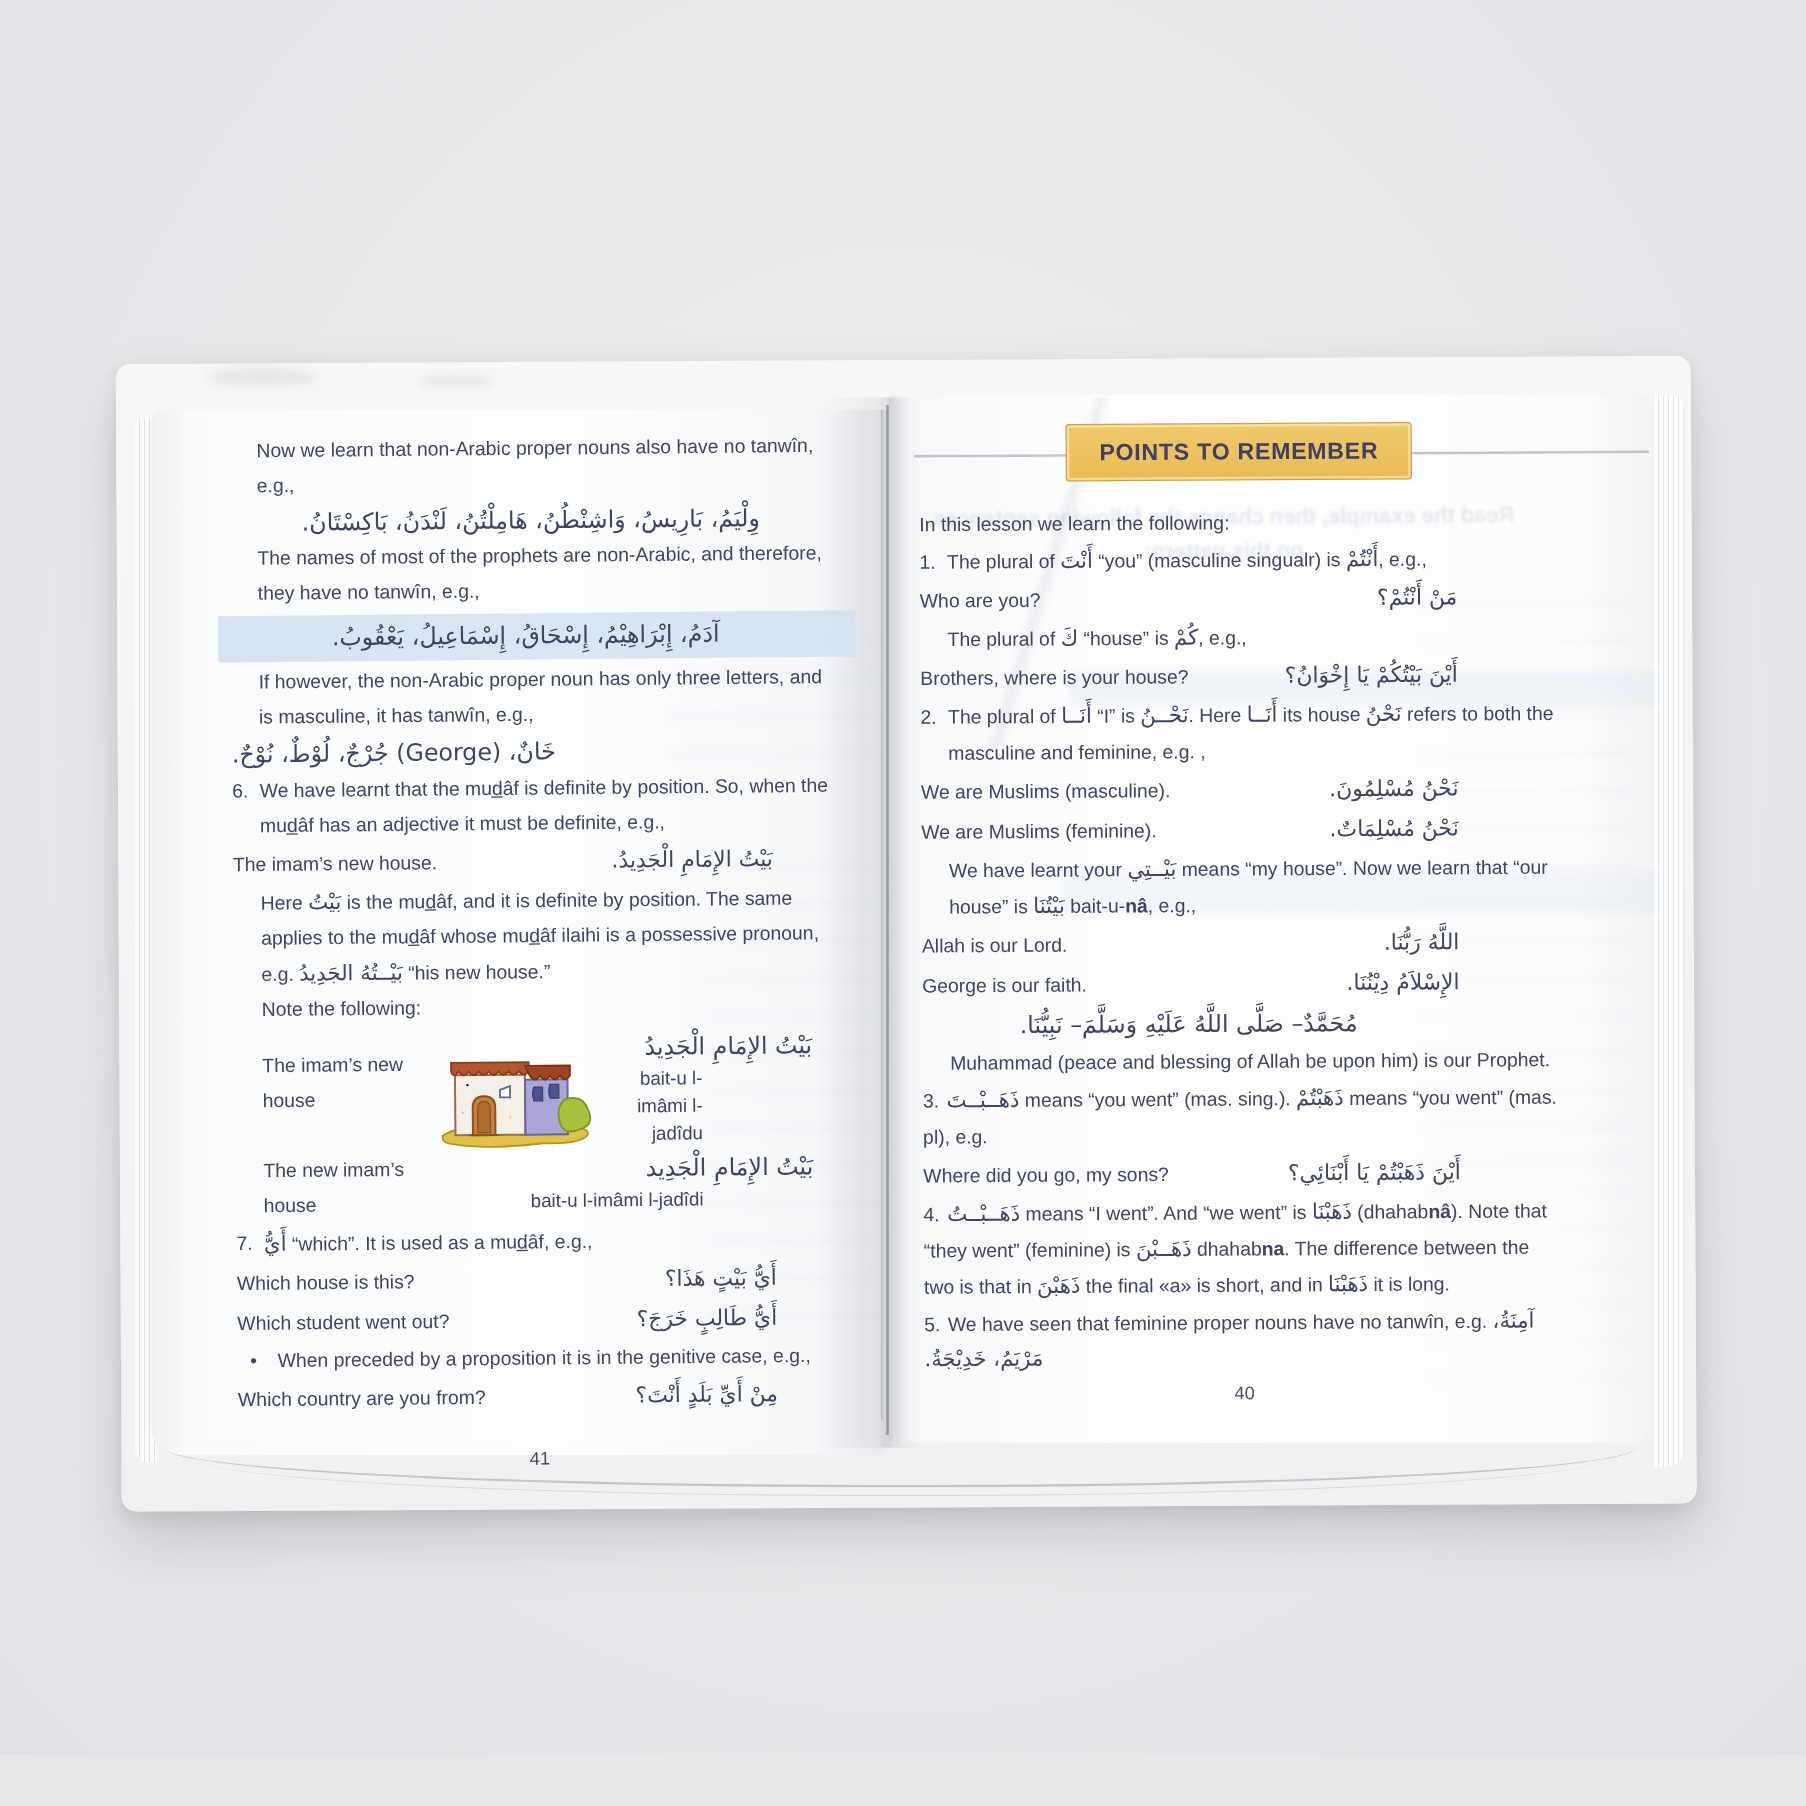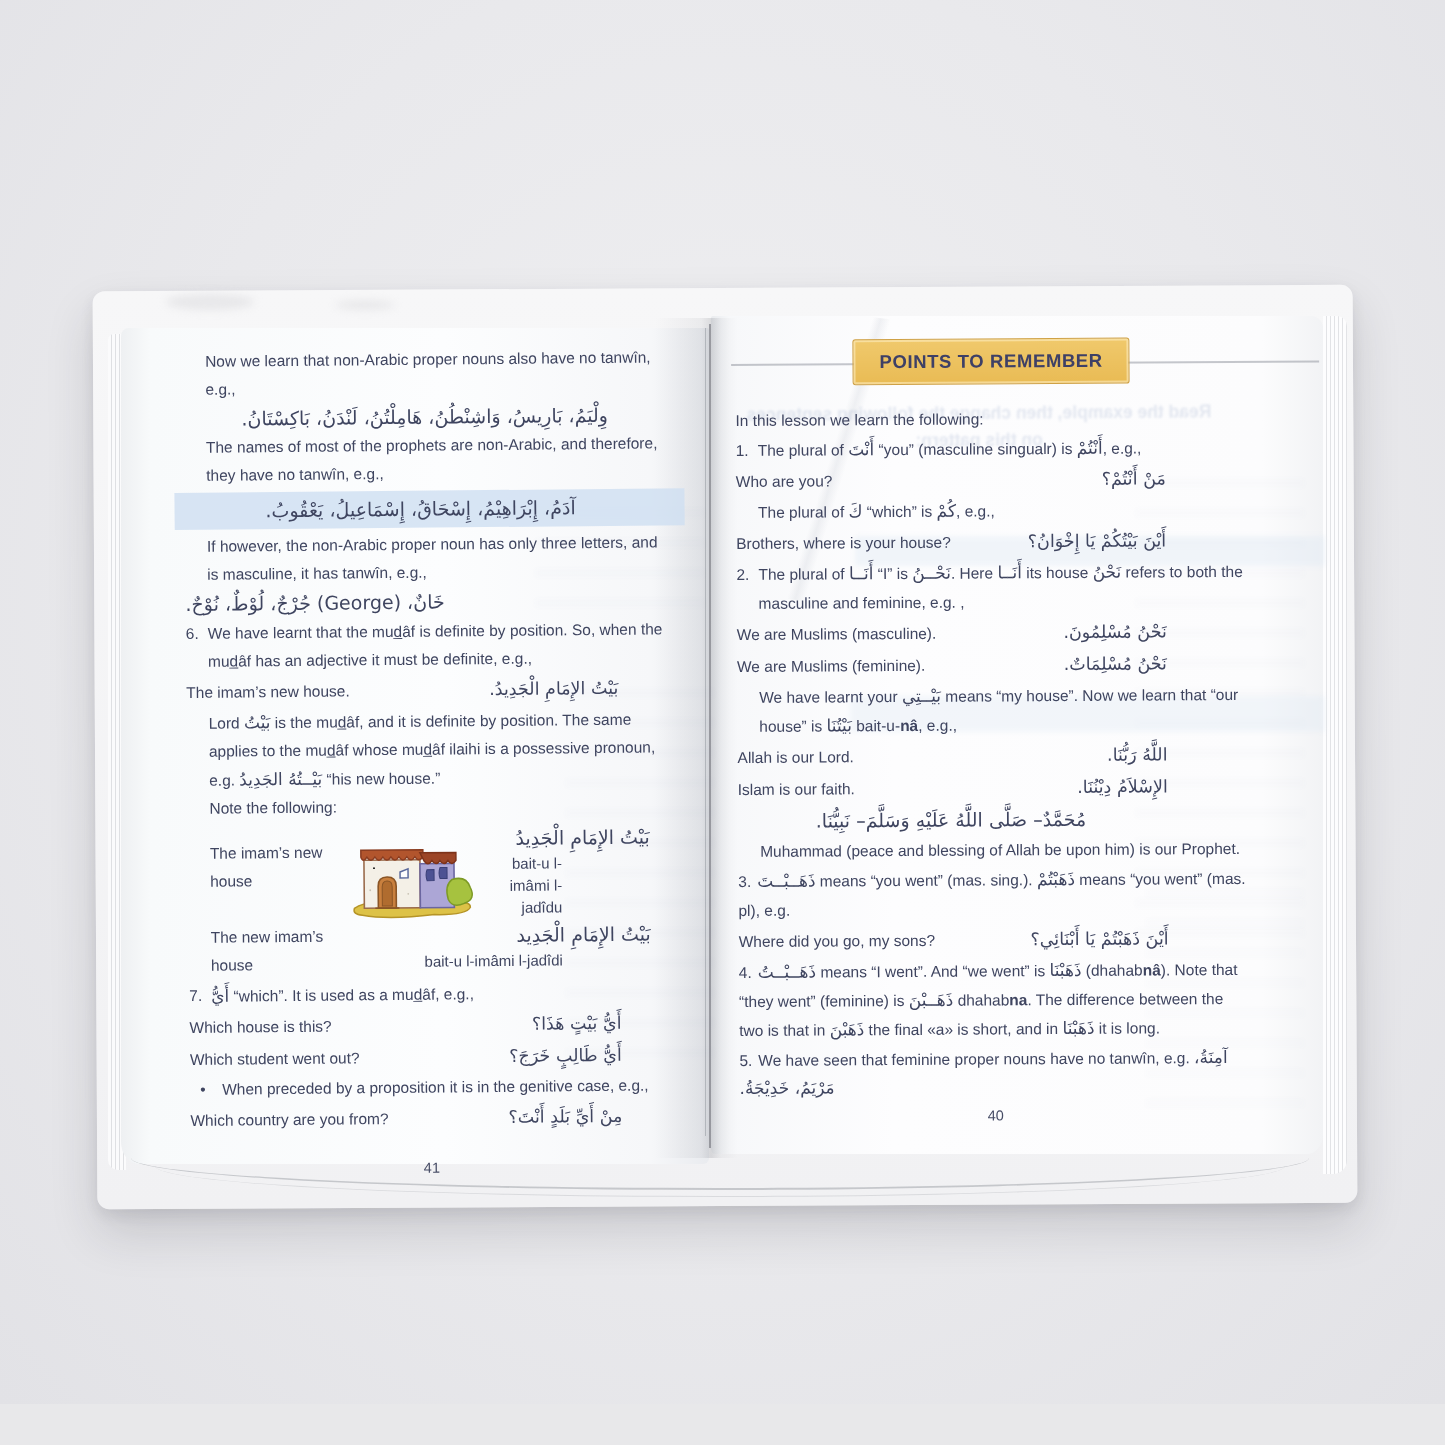--- a/index.html
+++ b/index.html
@@ -120,21 +120,21 @@
       <div class="numitem">
         <span class="num">6.</span>
         <div class="body"><span>We have learnt that the mud̲âf is definite by position. So, when the mud̲âf has an adjective it must be definite, e.g.,</span></div>
       </div>
 
       <div class="pair indent">
         <span class="en">The imam’s new house.</span>
         <span class="ar-inline" dir="rtl">بَيْتُ الإِمَامِ الْجَدِيدُ.</span>
       </div>
 
-      <p class="en indent"><span>Lord </span><span class="ar-in" dir="rtl">بَيْتُ</span><span> is the mud̲âf, and it is definite by position. The same applies to the mud̲âf whose mud̲âf ilaihi is a possessive pronoun, e.g. </span><span class="ar-in" dir="rtl">بَيْــتُهُ الجَدِيدُ</span><span> “his new house.”</span></p>
+      <p class="en indent"><span>Here </span><span class="ar-in" dir="rtl">بَيْتُ</span><span> is the mud̲âf, and it is definite by position. The same applies to the mud̲âf whose mud̲âf ilaihi is a possessive pronoun, e.g. </span><span class="ar-in" dir="rtl">بَيْــتُهُ الجَدِيدُ</span><span> “his new house.”</span></p>
       <p class="en indent"><span>Note the following:</span></p>
 
       <div class="note-row">
         <span class="en note-label">The imam’s new house</span>
         <svg class="house" viewBox="0 0 128 84">
           <path d="M6 70 Q 18 62 40 66 L 110 66 Q 122 64 122 70 Q 118 78 86 77 Q 40 82 14 77 Q 4 76 6 70 Z" fill="#ddc247" stroke="#b59427" stroke-width="1.5"></path>
           <rect x="16" y="22" width="56" height="48" fill="#f4f0e7" stroke="#9a6b4c" stroke-width="1.6"></rect>
           <rect x="72" y="26" width="34" height="44" fill="#aca6d6" stroke="#6b66a0" stroke-width="1.6"></rect>
           <path d="M13 12 h62 v7 q-4 6 -8 0 q-4 6 -8 0 q-4 6 -8 0 q-4 6 -8 0 q-4 6 -8 0 q-4 6 -8 0 q-4 6 -8 0 q-4 6 -6 0 Z" fill="#b2552d" stroke="#8a3c20" stroke-width="1.5"></path>
           <path d="M72 15 h36 v8 q-4 6 -8 0 q-4 6 -8 0 q-4 6 -8 0 q-4 6 -8 0 Z" fill="#9c4526" stroke="#7d331a" stroke-width="1.5"></path>
@@ -199,21 +199,21 @@
       <p class="en"><span>In this lesson we learn the following:</span></p>
 
       <div class="numitem">
         <span class="num">1.</span>
         <div class="body"><span>The plural of </span><span class="ar-in" dir="rtl">أَنْتَ</span><span> “you” (masculine singualr) is </span><span class="ar-in" dir="rtl">أَنْتُمْ</span><span>, e.g.,</span></div>
       </div>
       <div class="pair indent">
         <span class="en">Who are you?</span>
         <span class="ar-inline" dir="rtl">مَنْ أَنْتُمْ؟</span>
       </div>
-      <p class="en indent"><span>The plural of </span><span class="ar-in" dir="rtl">كَ</span><span> “which” is </span><span class="ar-in" dir="rtl">كُمْ</span><span>, e.g.,</span></p>
+      <p class="en indent"><span>The plural of </span><span class="ar-in" dir="rtl">كَ</span><span> “house” is </span><span class="ar-in" dir="rtl">كُمْ</span><span>, e.g.,</span></p>
       <div class="pair indent">
         <span class="en">Brothers, where is your house?</span>
         <span class="ar-inline" dir="rtl">أَيْنَ بَيْتُكُمْ يَا إِخْوَانُ؟</span>
       </div>
 
       <div class="numitem">
         <span class="num">2.</span>
         <div class="body"><span>The plural of </span><span class="ar-in" dir="rtl">أَنَــا</span><span> “I” is </span><span class="ar-in" dir="rtl">نَحْــنُ</span><span>. Here </span><span class="ar-in" dir="rtl">أَنَــا</span><span> its house </span><span class="ar-in" dir="rtl">نَحْنُ</span><span> refers to both the masculine and feminine, e.g. ,</span></div>
       </div>
       <div class="pair indent">
@@ -225,21 +225,21 @@
         <span class="ar-inline" dir="rtl">نَحْنُ مُسْلِمَاتٌ.</span>
       </div>
 
       <p class="en indent"><span>We have learnt your </span><span class="ar-in" dir="rtl">بَيْــتِي</span><span> means “my house”. Now we learn that “our house” is  </span><span class="ar-in" dir="rtl">بَيْتُنَا</span><span>  bait-u-</span><span class="bold">nâ</span><span>, e.g.,</span></p>
 
       <div class="pair indent">
         <span class="en">Allah is our Lord.</span>
         <span class="ar-inline" dir="rtl">اللَّهُ رَبُّنَا.</span>
       </div>
       <div class="pair indent">
-        <span class="en">Islam is our faith.</span>
+        <span class="en">George is our faith.</span>
         <span class="ar-inline" dir="rtl">الإِسْلاَمُ دِيْنُنَا.</span>
       </div>
 
       <div class="ar-block muhammad" dir="rtl">مُحَمَّدٌ– صَلَّى اللَّهُ عَلَيْهِ وَسَلَّمَ– نَبِيُّنَا.</div>
       <p class="en indent"><span>Muhammad (peace and blessing of Allah be upon him) is our Prophet.</span></p>
 
       <p class="en numpara">
         <span class="num">3.</span><span><span class="ar-in" dir="rtl">ذَهَــبْــتَ</span><span> means “you went” (mas. sing.). </span><span class="ar-in" dir="rtl">ذَهَبْتُمْ</span><span> means “you went” (mas. pl), e.g.</span></span>
       </p>
       <div class="pair indent">

